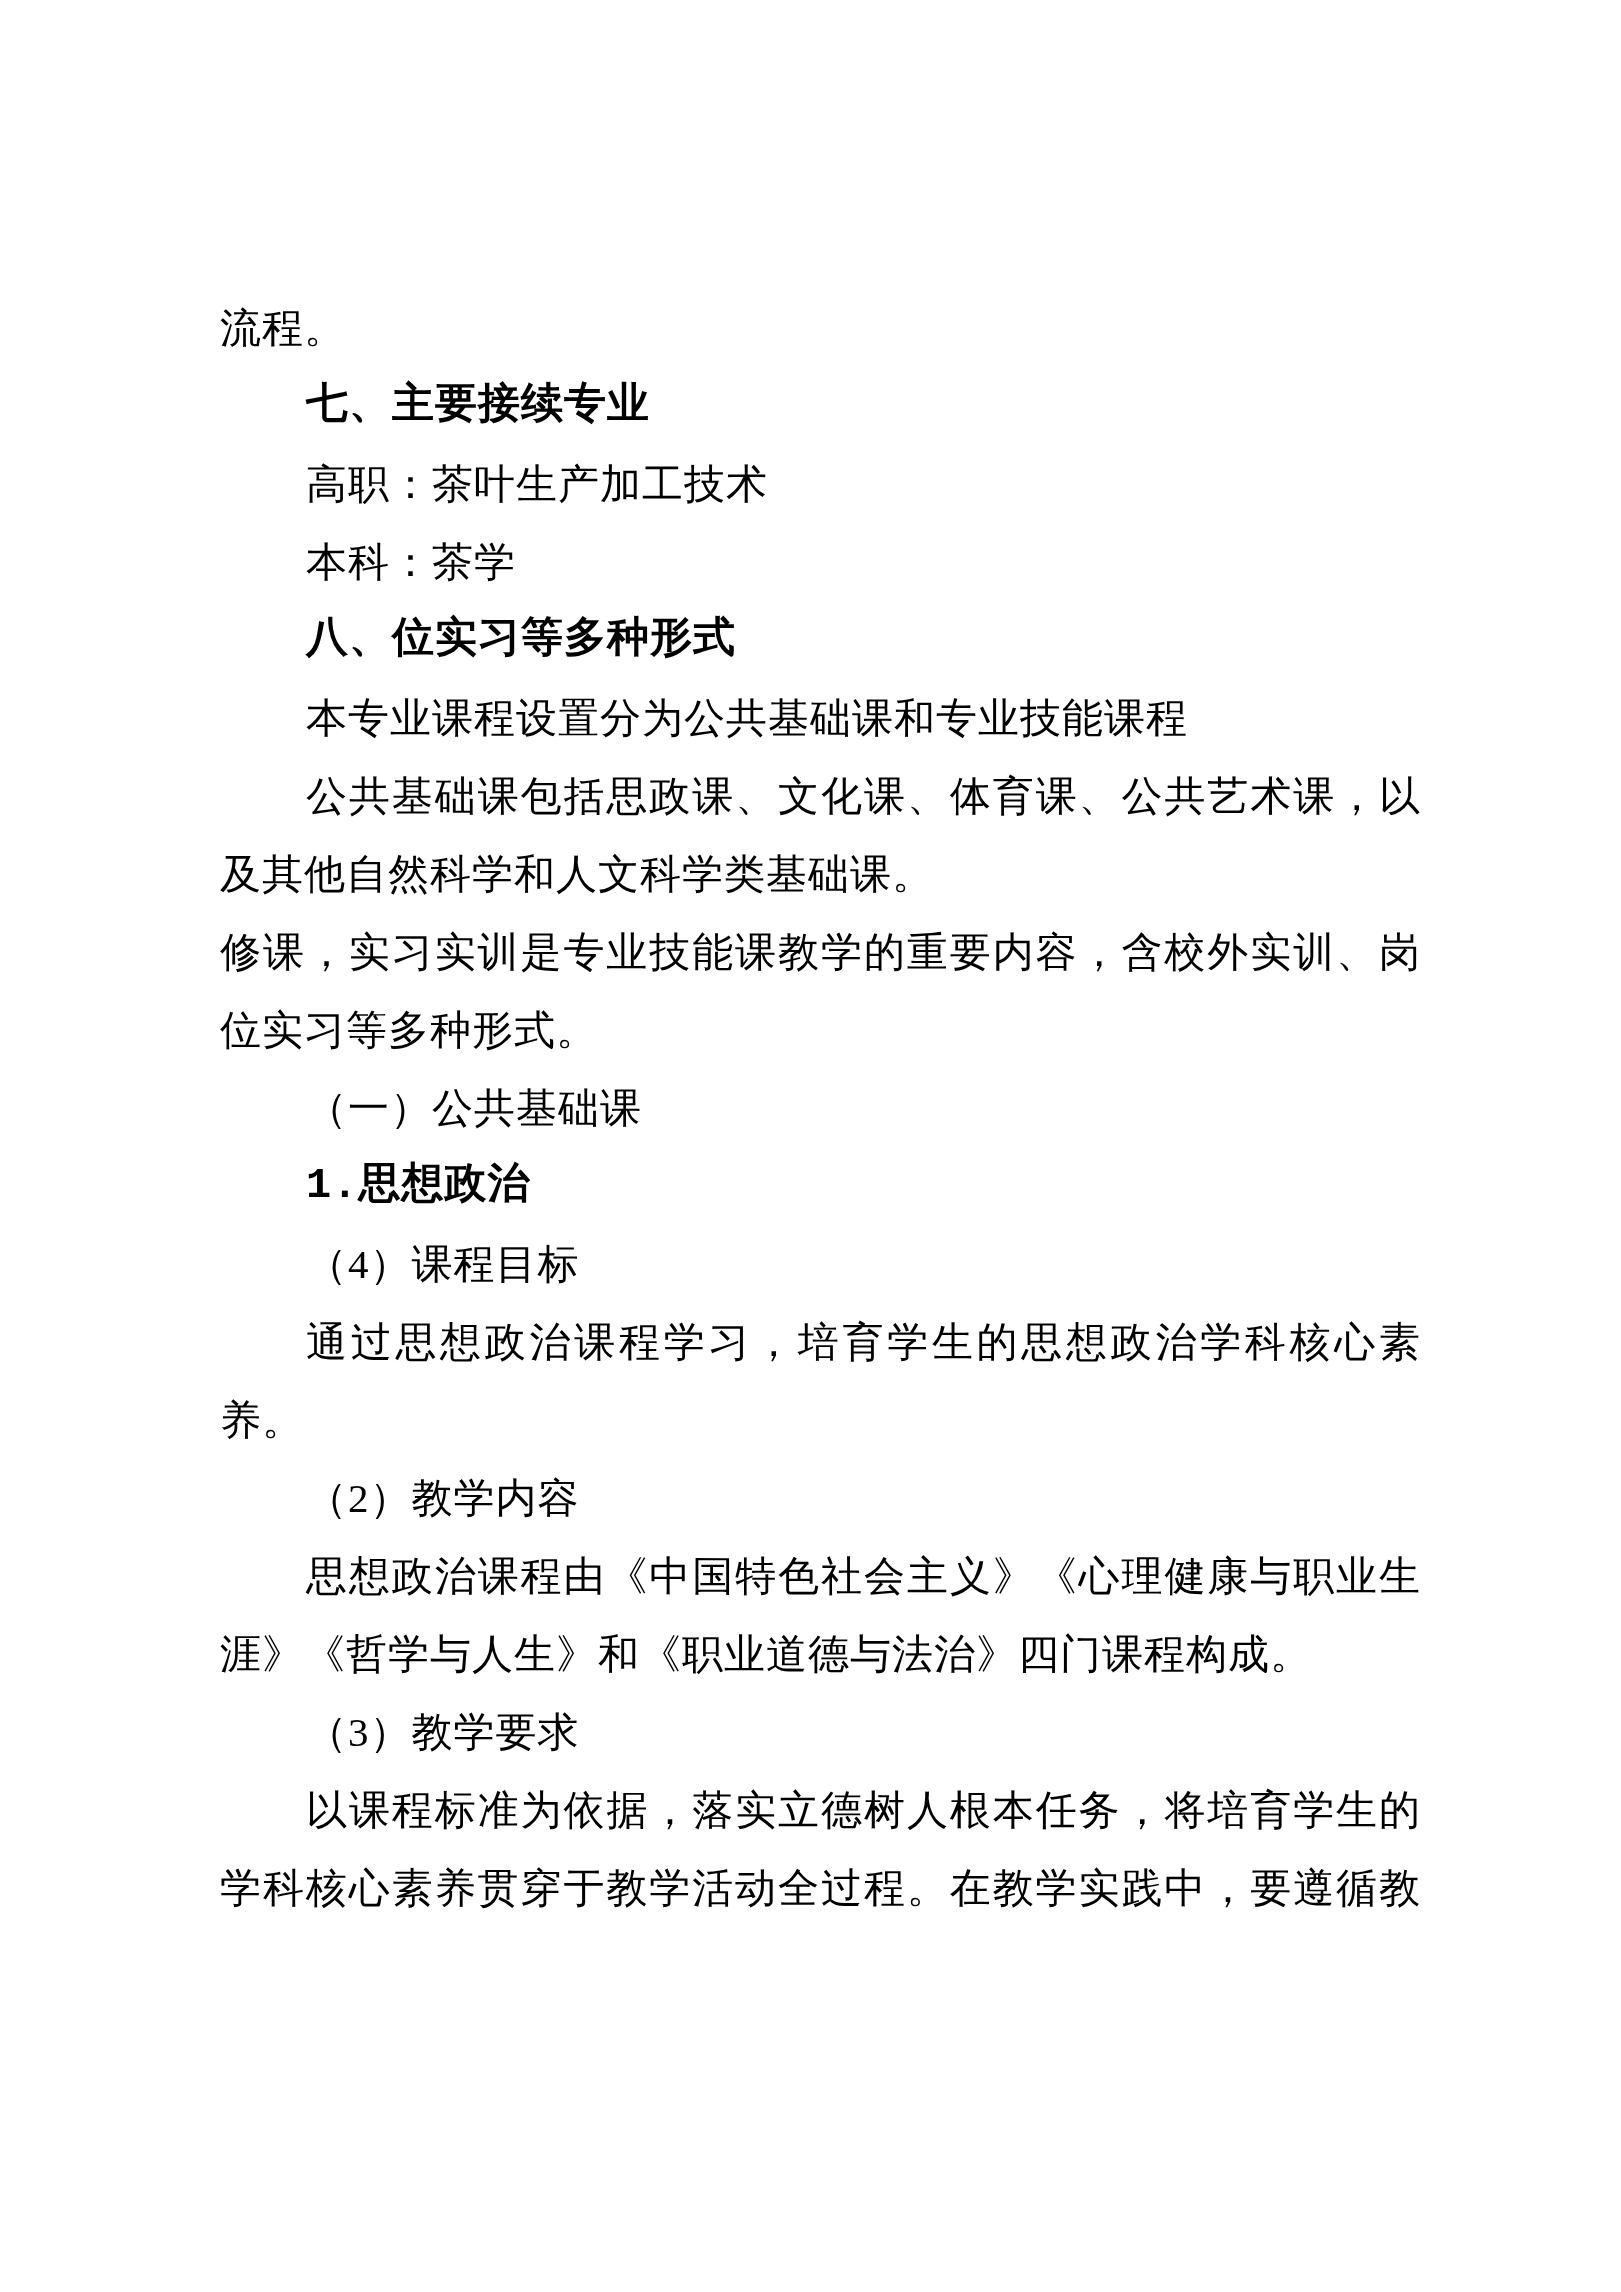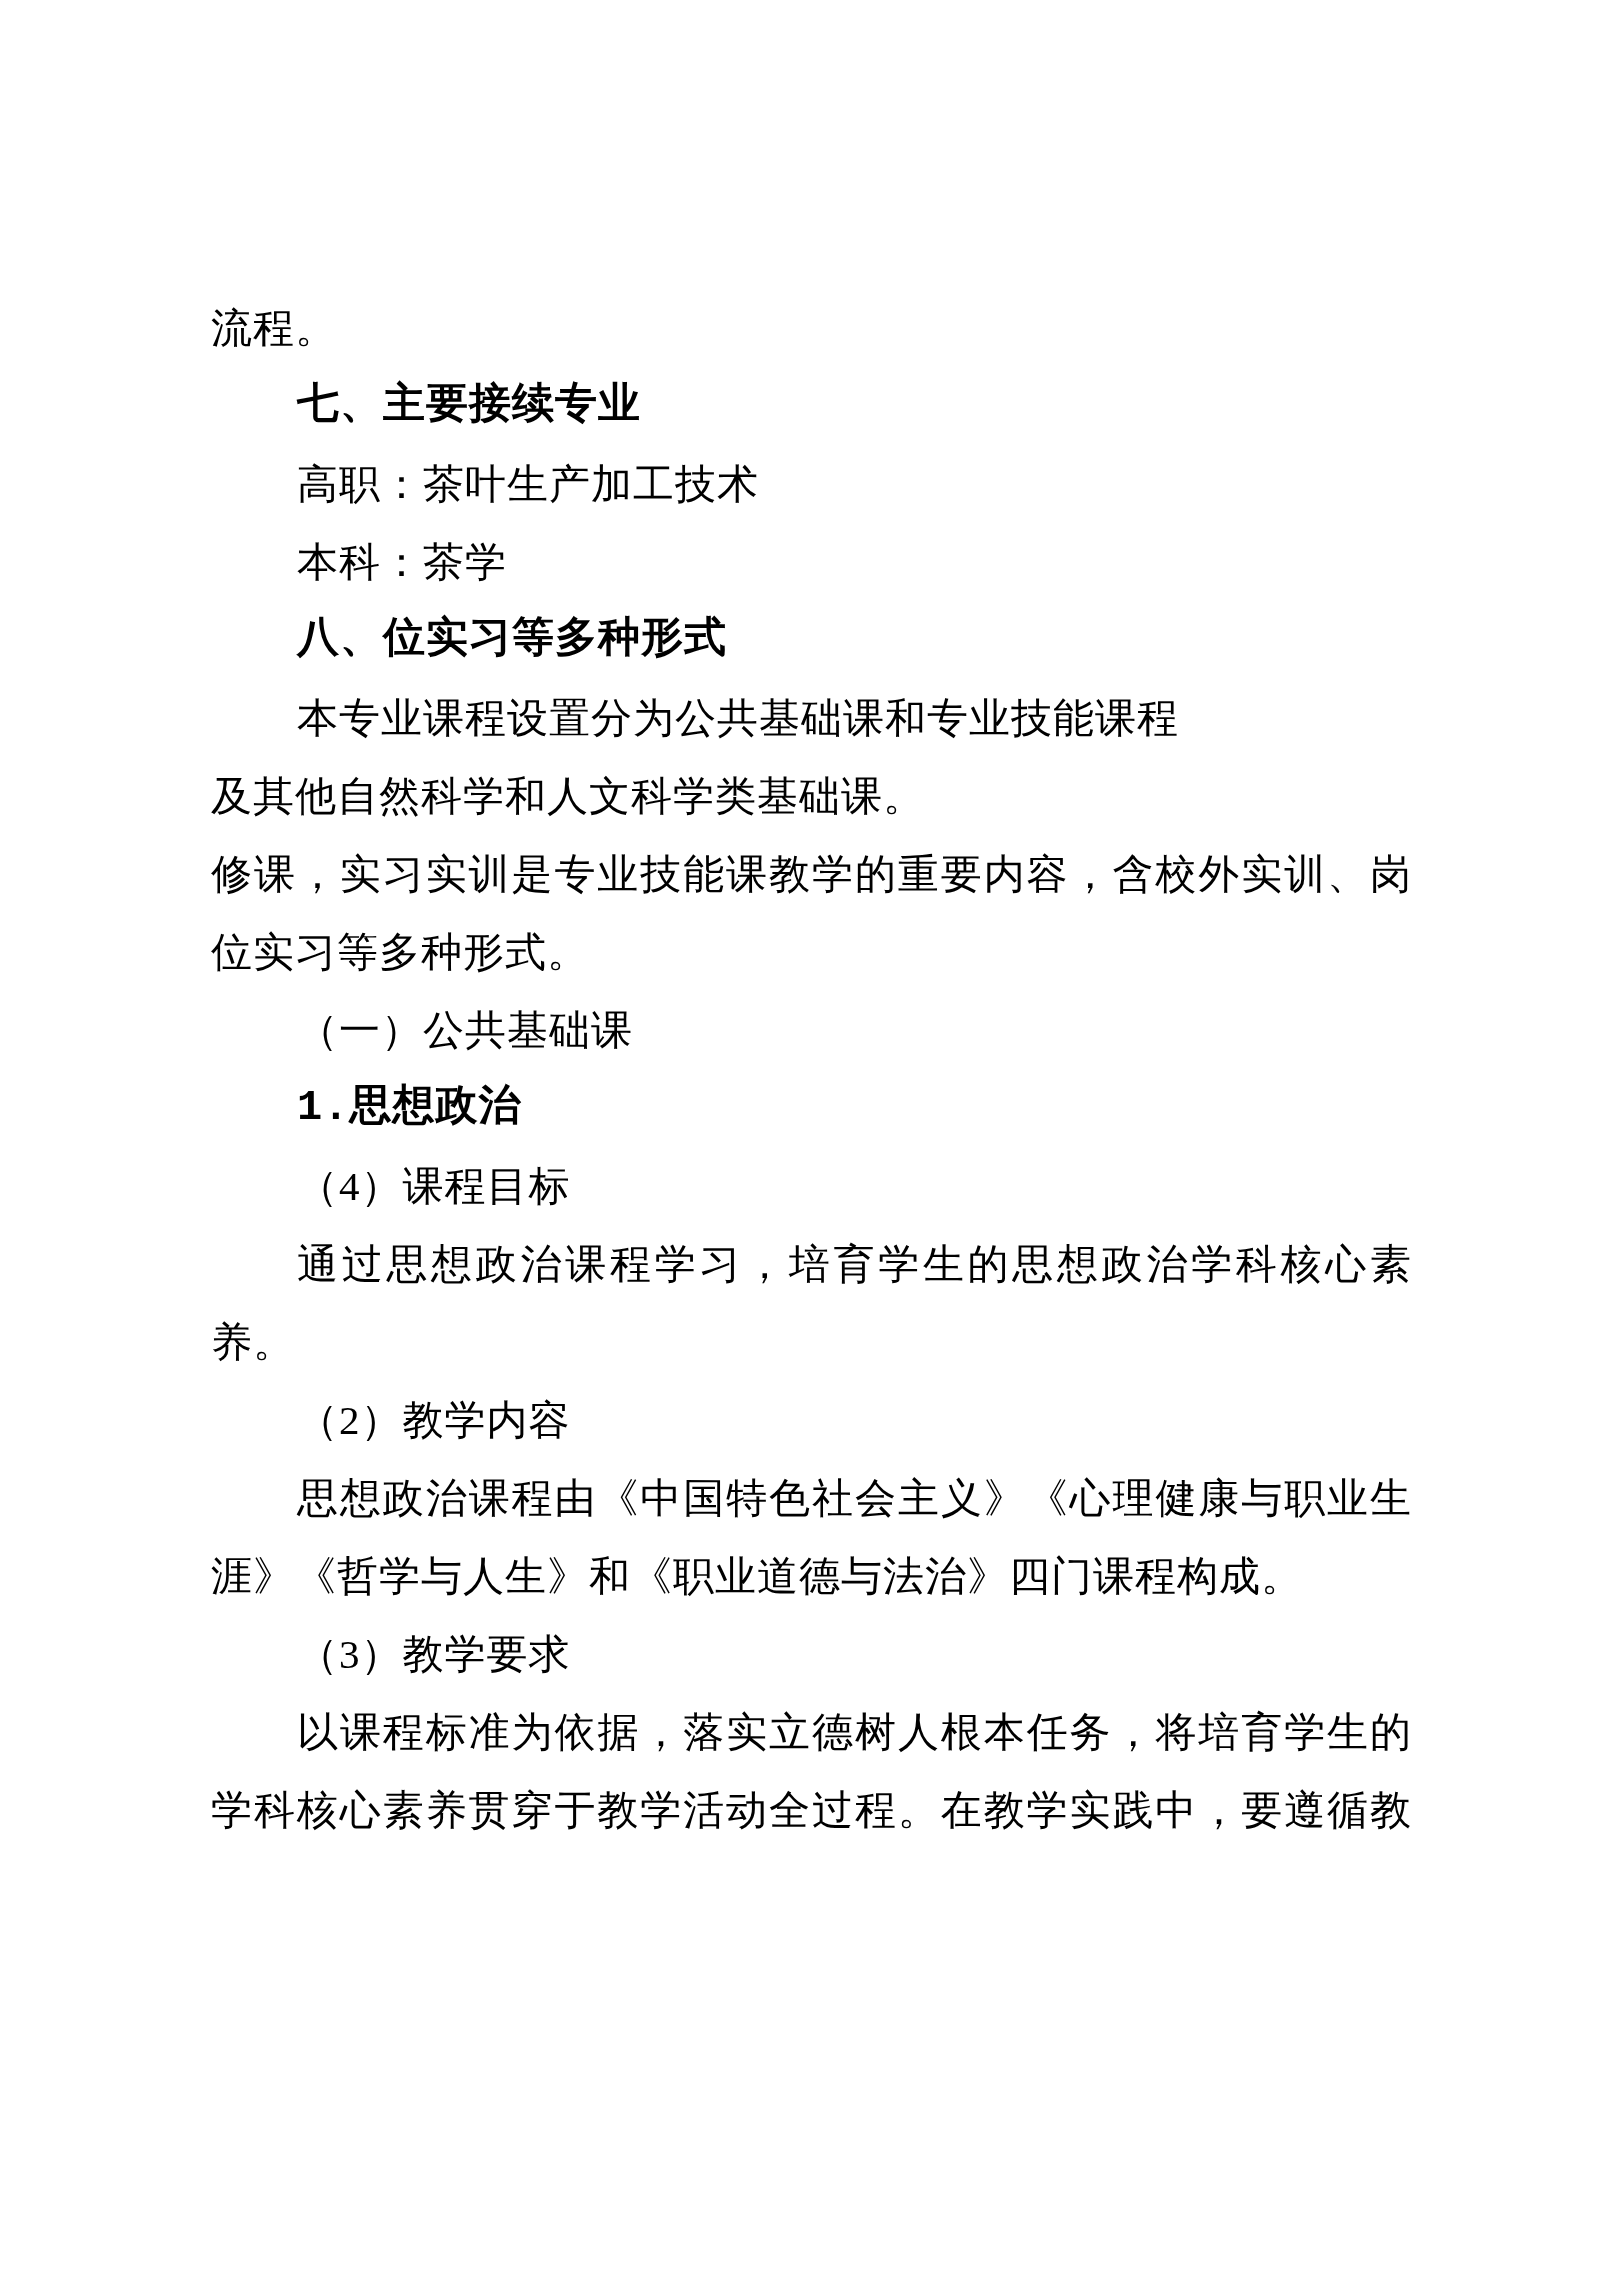--- a/index.html
+++ b/index.html
@@ -11,21 +11,21 @@
     position: relative;
     width: 1621px;
     height: 2293px;
     background: #ffffff;
     color: #000000;
     font-family: "Liberation Serif", "DejaVu Serif", serif;
     overflow: hidden;
   }
   .content {
     position: absolute;
-    left: 211px;
+    left: 220px;
     top: 289px;
     width: 1201px;
   }
   .line {
     height: 78px;
     line-height: 78px;
     font-size: 41px;
     letter-spacing: 1px;
     white-space: nowrap;
   }
@@ -49,20 +49,21 @@
 <body>
 
 <div class="page" style="background: rgb(255, 255, 255); color: rgb(0, 0, 0);">
   <div class="content">
       <div class="line">流程。</div>
       <div class="line bold indent">七、主要接续专业</div>
       <div class="line indent">高职：茶叶生产加工技术</div>
       <div class="line indent">本科：茶学</div>
       <div class="line bold indent">八、位实习等多种形式</div>
       <div class="line indent">本专业课程设置分为公共基础课和专业技能课程</div>
+      <div class="line indent justify">公共基础课包括思政课、文化课、体育课、公共艺术课，以</div>
       <div class="line">及其他自然科学和人文科学类基础课。</div>
       <div class="line justify">修课，实习实训是专业技能课教学的重要内容，含校外实训、岗</div>
       <div class="line">位实习等多种形式。</div>
       <div class="line indent">（一）公共基础课</div>
       <div class="line bold indent">1.思想政治</div>
       <div class="line indent">（4）课程目标</div>
       <div class="line indent justify">通过思想政治课程学习，培育学生的思想政治学科核心素</div>
       <div class="line">养。</div>
       <div class="line indent">（2）教学内容</div>
       <div class="line indent justify">思想政治课程由《中国特色社会主义》《心理健康与职业生</div>

